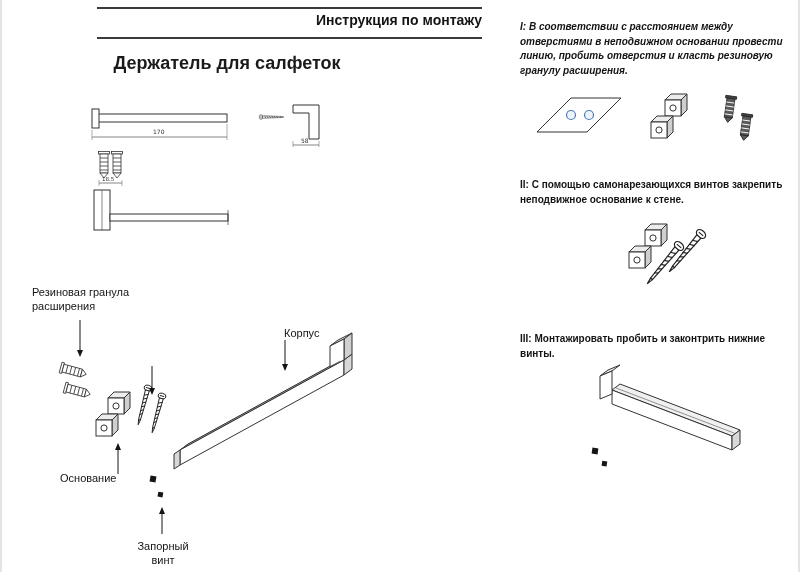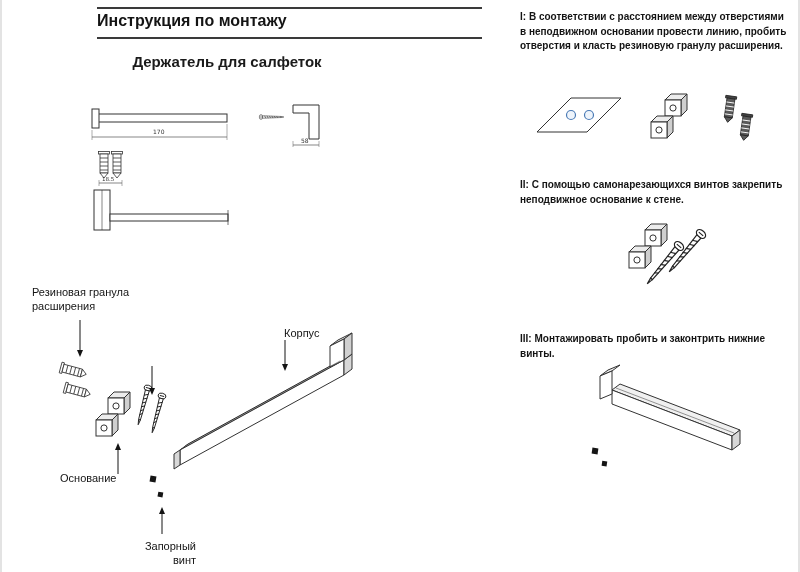--- a/index.html
+++ b/index.html
@@ -4,25 +4,25 @@
 <style>
   html,body{margin:0;padding:0;background:#e9e9e9;}
   .page{
     position:relative;width:800px;height:572px;background:#ffffff;
     font-family:"Liberation Sans","DejaVu Sans",sans-serif;color:#111;
     overflow:hidden;border-left:2px solid #e3e3e3;border-right:2px solid #e3e3e3;
     box-sizing:border-box;
   }
   .abs{position:absolute;}
   .rule{border-top:2px solid #3a3a3a;height:0;}
-  .title{font-size:16px;font-weight:bold;text-align:left;color:#141414;}
-  .subtitle{font-size:15px;font-weight:600;text-align:center;color:#1a1a1a;}
+  .title{font-size:14px;font-weight:bold;text-align:right;color:#141414;}
+  .subtitle{font-size:18px;font-weight:600;text-align:center;color:#1a1a1a;}
   .step{font-size:10px;font-weight:bold;line-height:1.45;color:#141414;}
   .lbl{font-size:11px;font-weight:400;line-height:1.25;color:#141414;}
-  .center{text-align:right;}
+  .center{text-align:center;}
   svg{display:block;overflow:visible;}
   .dimtext{font-size:6px;fill:#333;font-family:"DejaVu Sans",sans-serif;}
 </style>
 </head>
 <body>
 
 <svg width="0" height="0" style="position:absolute" aria-hidden="true">
   <defs>
     <g id="cube">
       <polygon points="0,6 6,0 22,0 16,6" fill="#ececec" stroke="#333" stroke-width="1"></polygon>
@@ -146,21 +146,21 @@
       <line x1="140" y1="254" x2="140" y2="234"></line>
       <polygon points="137,234 143,234 140,227" fill="#141414" stroke="none"></polygon>
     </g>
   </svg>
 
   <div class="abs lbl" style="left:30px;top:286px;width:112px;">Резиновая гранула расширения</div>
   <div class="abs lbl" style="left:262px;top:327px;width:60px;margin-left:20px;">Корпус</div>
   <div class="abs lbl" style="left:58px;top:472px;width:80px;">Основание</div>
   <div class="abs lbl center" style="left:128px;top:540px;width:66px;">Запорный винт</div>
 
-  <div class="abs step" style="left:518px;top:10px;width:272px;">I: В соответствии с расстоянием между отверстиями в неподвижном основании провести линию, пробить отверстия и класть резиновую гранулу расширения.</div>
+  <div class="abs step" style="left:518px;top:20px;width:272px;font-style:italic;">I: В соответствии с расстоянием между отверстиями в неподвижном основании провести линию, пробить отверстия и класть резиновую гранулу расширения.</div>
   <svg class="abs" style="left:525px;top:90px;" width="240" height="58" viewBox="0 0 240 58">
     <polygon points="10,42 44,8 94,8 60,42" fill="#fff" stroke="#333" stroke-width="1"></polygon>
     <circle cx="44" cy="25" r="4.5" fill="#eef4fb" stroke="#4a7ab5" stroke-width="1.2"></circle>
     <circle cx="62" cy="25" r="4.5" fill="#eef4fb" stroke="#4a7ab5" stroke-width="1.2"></circle>
     <use href="#cube" transform="translate(138,4)"></use>
     <use href="#cube" transform="translate(124,26)"></use>
     <use href="#dowel-dark" transform="translate(200,8) rotate(8)"></use>
     <use href="#dowel-dark" transform="translate(216,26) rotate(8)"></use>
   </svg>
 

